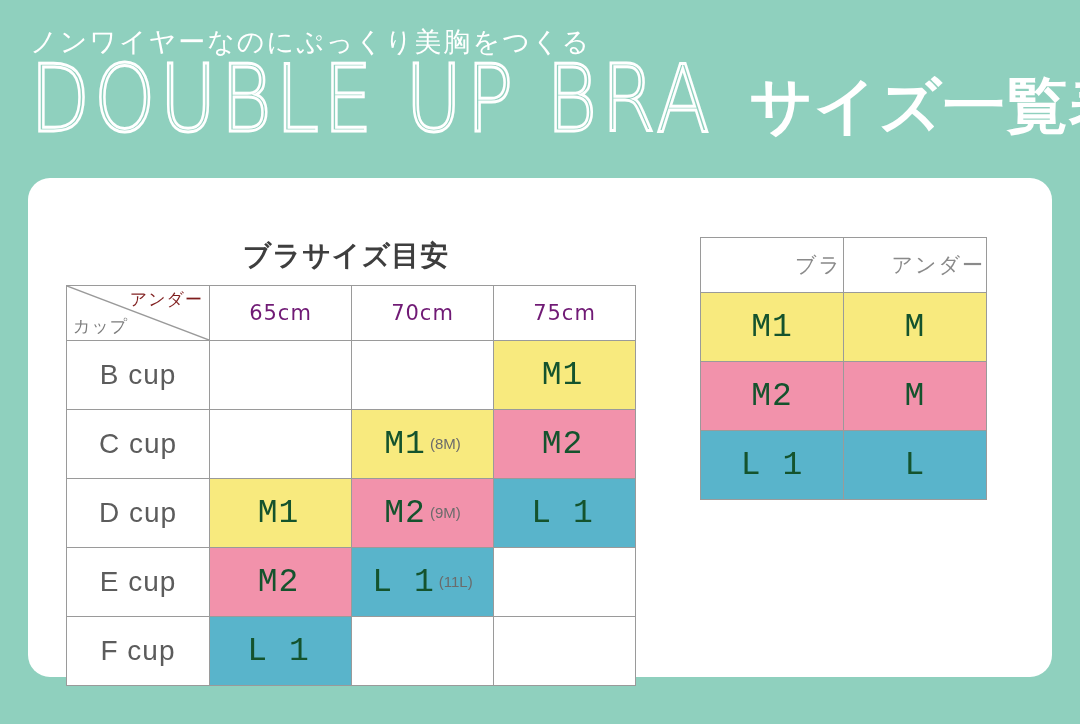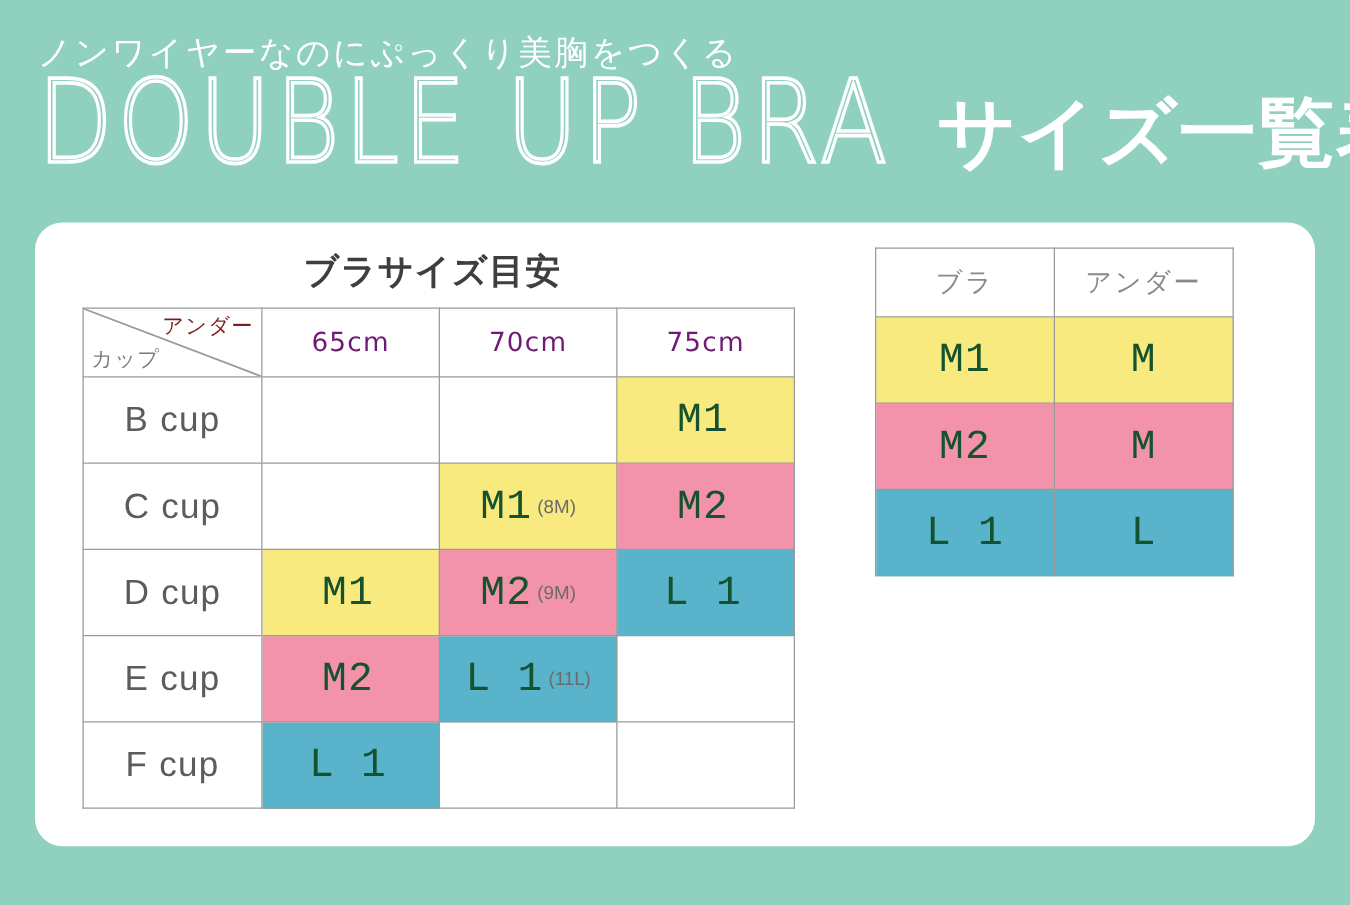--- a/index.html
+++ b/index.html
@@ -74,20 +74,21 @@
     top: 178px;
     width: 1024px;
     height: 499px;
     background: #ffffff;
     border-radius: 22px;
   }
 
   
   .panel {
     position: absolute;
+    margin-top: 39px;
   }
   .panel-bra   { left: 38px;  top: 20px; }
   .panel-short { left: 672px; top: 20px; }
 
   .panel-title {
     text-align: center;
     font-size: 28px;
     font-weight: 700;
     color: #3e3e3e;
     letter-spacing: 1px;
@@ -171,21 +172,21 @@
     font-size: 17px;
     color: #7c7c7c;
     letter-spacing: 1px;
     font-family: Liberation Sans, sans-serif;
   }
 
   
   .short-table { width: 280px; }
   .short-table td { height: 66px; }
   .short-table .scol { width: 140px; }
-  .short-table tr.head td { height: 52px; }
+  .short-table tr.head td { height: 52px; text-align: right; }
   .short-head-label {
     font-size: 21px;
     color: #8a8a8a;
     letter-spacing: 2px;
     font-family: "DejaVu Sans", "Liberation Sans", sans-serif;
   }
 
   
   .fill-yellow { background: #f8ea7e !important; }
   .fill-pink   { background: #f292ab !important; }

